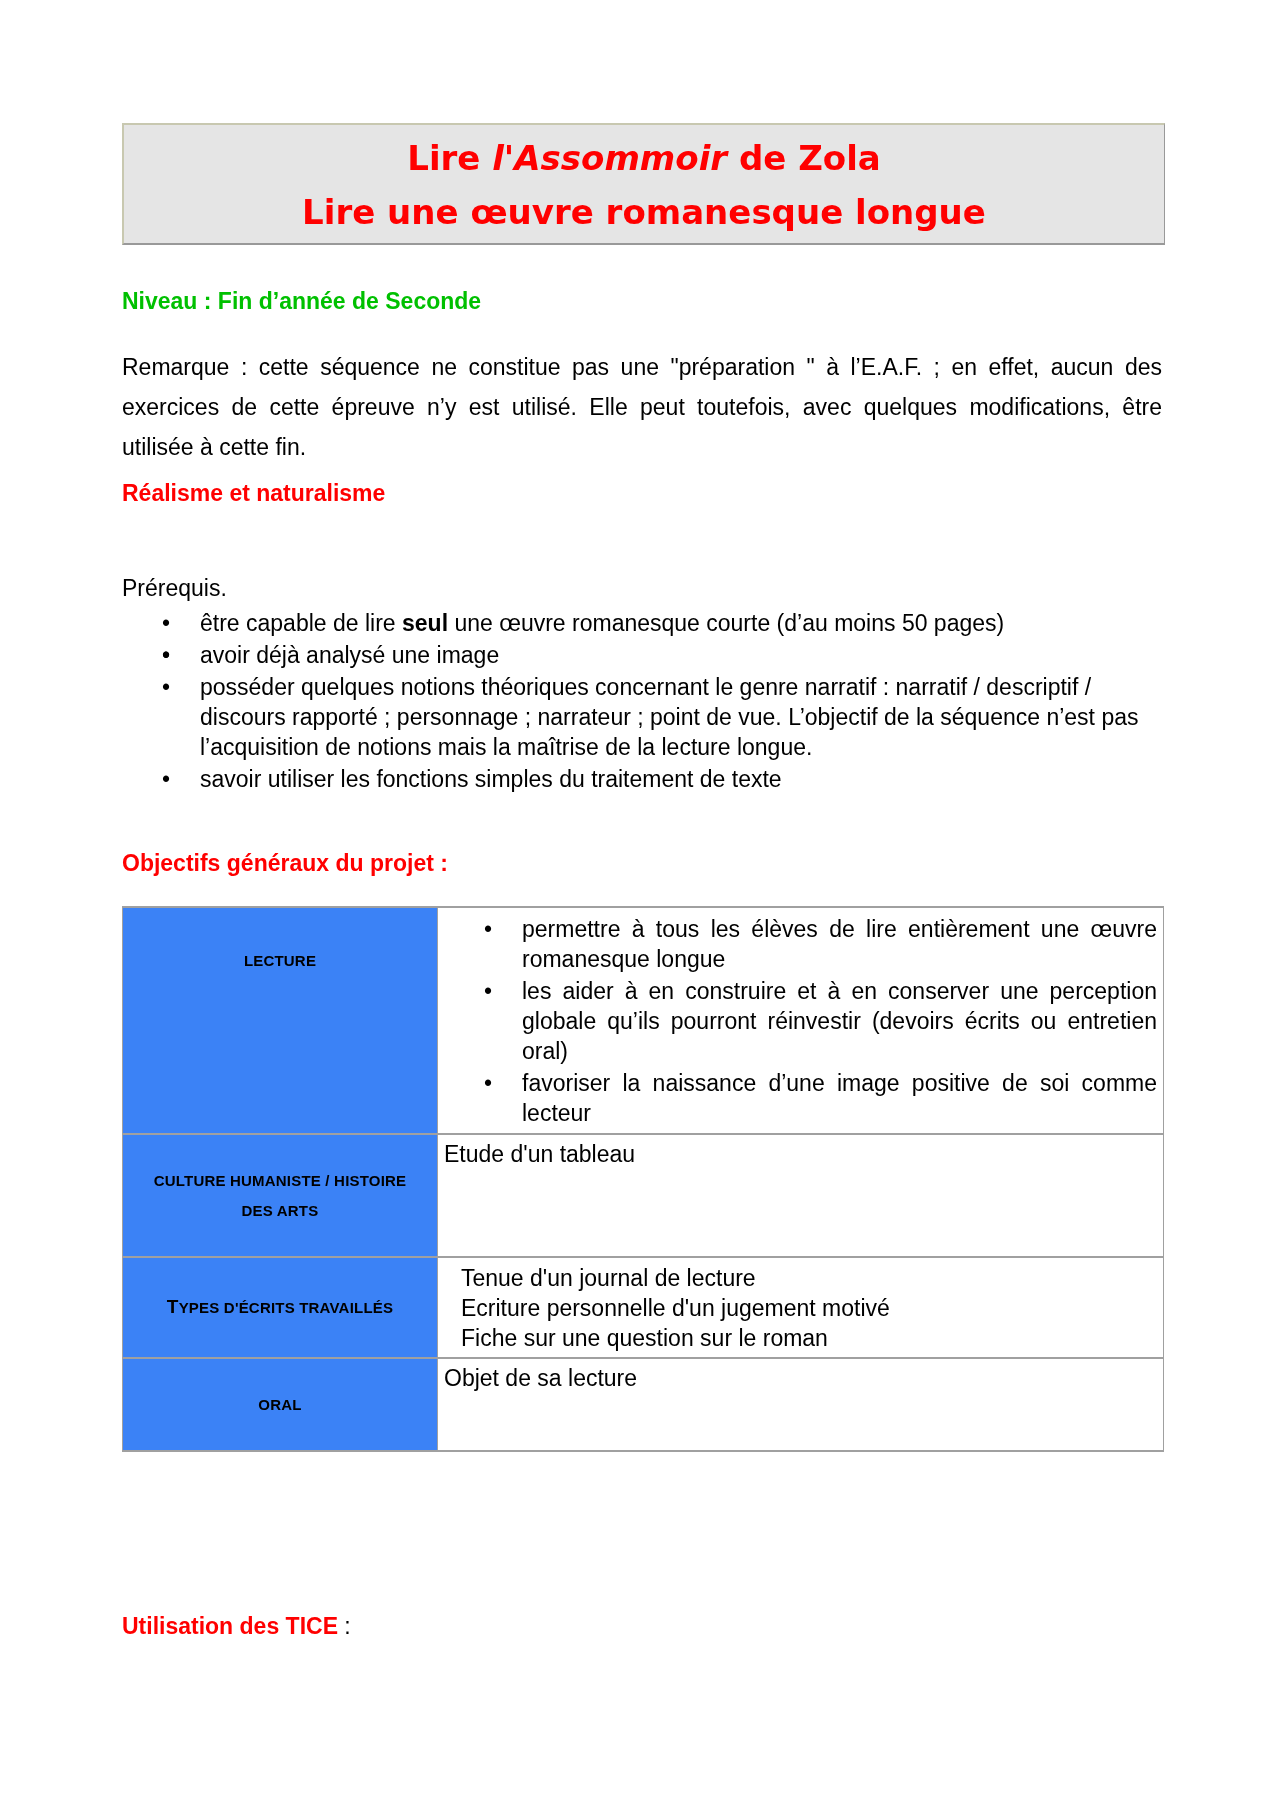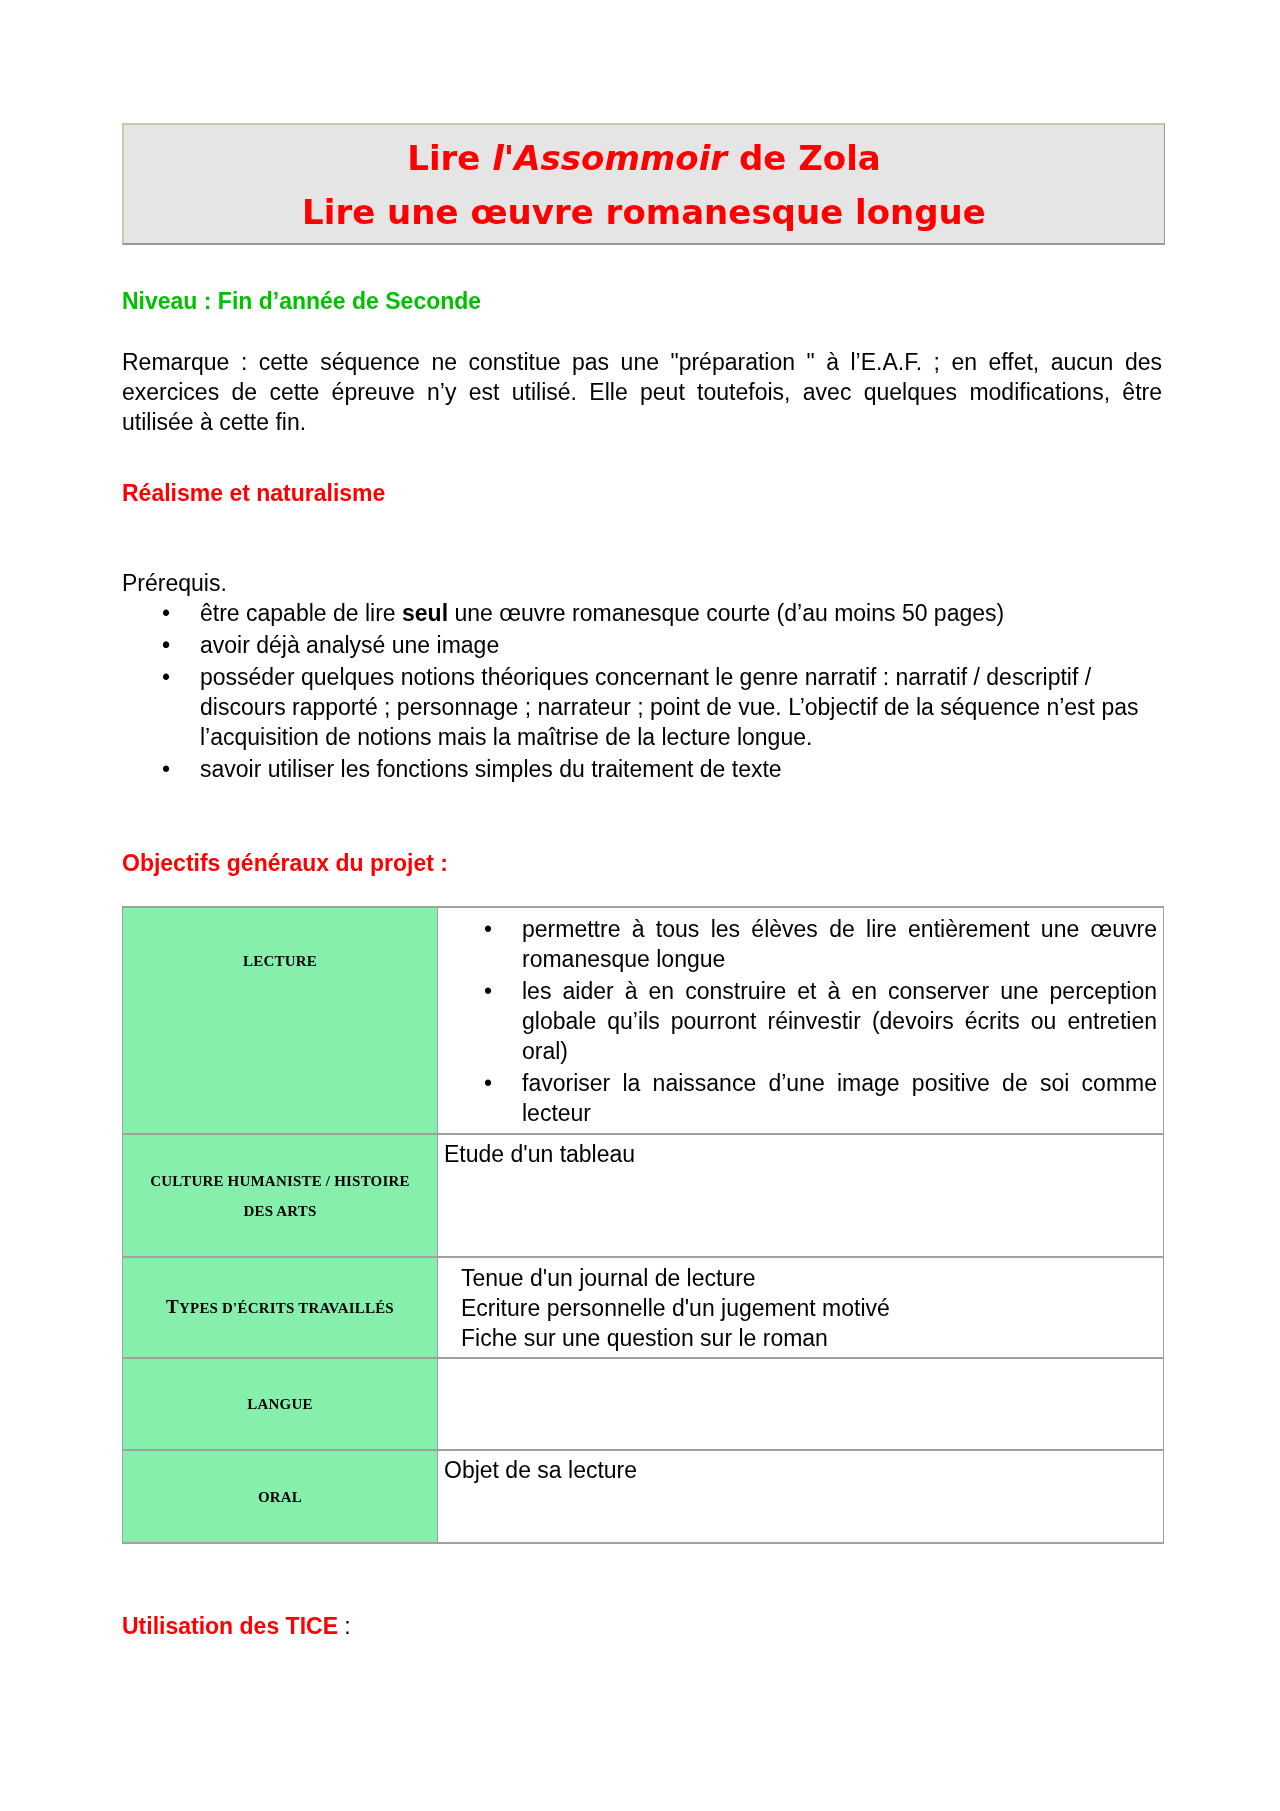--- a/index.html
+++ b/index.html
@@ -56,21 +56,21 @@
       line-height: 30px;
     }
     .heading-red {
       color: #ff0000;
       font-weight: bold;
       font-size: 23px;
       line-height: 30px;
     }
     .body-text {
       font-size: 23px;
-      line-height: 30px;
+      line-height: 40px;
       text-align: justify;
     }
     .prereq-list {
       list-style: none;
       margin: 0;
       padding: 0;
     }
     .prereq-list li {
       position: relative;
       padding-left: 78px;
@@ -93,25 +93,25 @@
       border-right: 1px solid #a0a0a0;
       border-left: 1px solid #a0a0a0;
     }
     .obj-table td {
       padding: 0;
       vertical-align: top;
       border-bottom: 2px solid #a0a0a0;
     }
     .obj-table td.label-cell {
       width: 314px;
-      background: #86efac;
+      background: #3b82f6;
       border-right: 1px solid #a0a0a0;
       text-align: center;
       vertical-align: middle;
-      font-family: Liberation Serif, serif;
+      font-family: Liberation Sans, sans-serif;
       font-weight: bold;
       font-size: 15px;
       line-height: 30px;
       letter-spacing: 0.2px;
     }
     .obj-table td.content-cell {
       font-size: 23px;
       line-height: 30px;
       padding: 0 6px;
     }
@@ -207,24 +207,20 @@
     <tr style="height: 101px;">
       <td class="label-cell">
         <span class="smallcaps-big">T</span><span>YPES D'ÉCRITS TRAVAILLÉS</span>
       </td>
       <td class="content-cell" style="vertical-align: middle; padding-left: 23px;">
         <div>Tenue d'un journal de lecture</div>
         <div>Ecriture personnelle d'un jugement motivé</div>
         <div>Fiche sur une question sur le roman</div>
       </td>
     </tr>
-    <tr style="height: 92px;">
-      <td class="label-cell">LANGUE</td>
-      <td class="content-cell"></td>
-    </tr>
     <tr style="height: 93px;">
       <td class="label-cell">ORAL</td>
       <td class="content-cell" style="padding-top: 4px;">
         <div>Objet de sa lecture</div>
       </td>
     </tr>
   </tbody>
     </table>
 
   <div class="section heading-red" style="top: 1611px;">

